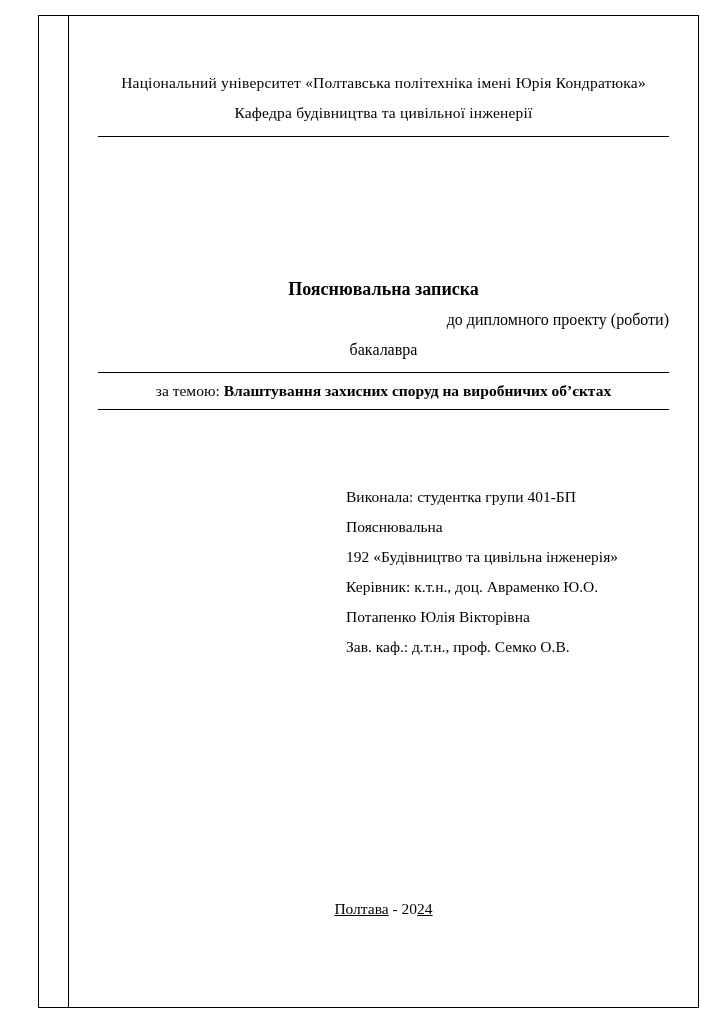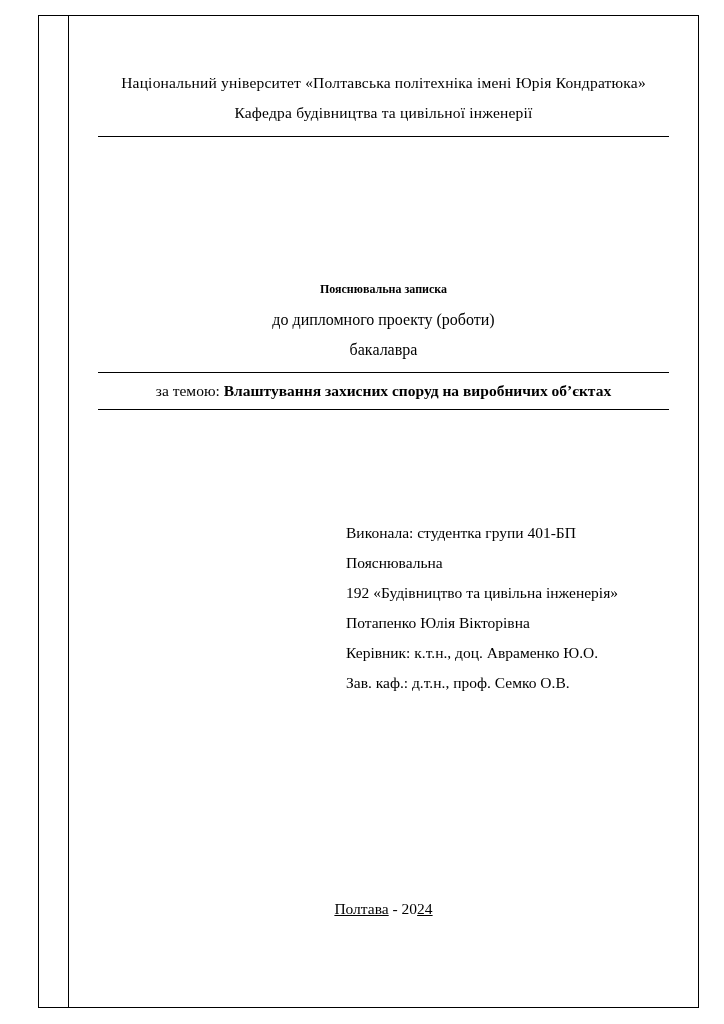--- a/index.html
+++ b/index.html
@@ -63,27 +63,28 @@
     border-bottom: 1.6px solid #000;
     margin-top: 8px;
     width: 100%;
   }
 
   .title-block {
     margin-top: 137px;
     text-align: center;
   }
   .title-main {
-    font-size: 12px;
+    font-size: 18px;
     font-weight: bold;
     line-height: 30px;
   }
   .title-sub {
     font-size: 16px;
     line-height: 32px;
+    text-align: right;
   }
   .title-sub2 {
     font-size: 16px;
     line-height: 28px;
   }
 
   .topic-rule {
     border-bottom: 1.6px solid #000;
     margin-top: 8px;
     width: 100%;
@@ -101,21 +102,21 @@
   .topic-value {
     font-weight: bold;
   }
   .topic-underline {
     border-bottom: 1.6px solid #000;
     margin-top: 3px;
     width: 100%;
   }
 
   .author-block {
-    margin-top: 108px;
+    margin-top: 72px;
     padding-left: 248px;
   }
   .author-line {
     font-size: 15.5px;
     line-height: 30px;
     white-space: nowrap;
   }
 
   .footer-block {
     position: absolute;
@@ -160,22 +161,22 @@
     <div class="topic-line">
       <span class="topic-label">за темою:</span>
       <span class="topic-value">Влаштування захисних споруд на виробничих об’єктах</span>
     </div>
     <div class="topic-underline"></div>
 
     <div class="author-block">
       <div class="author-line">Виконала: студентка групи 401-БП</div>
       <div class="author-line">Пояснювальна</div>
       <div class="author-line">192 «Будівництво та цивільна інженерія»</div>
+      <div class="author-line">Керівник:    к.т.н., доц. Авраменко Ю.О.</div>
       <div class="author-line">Потапенко Юлія Вікторівна</div>
-      <div class="author-line">Керівник:    к.т.н., доц. Авраменко Ю.О.</div>
       <div class="author-line">Зав. каф.:    д.т.н., проф. Семко О.В.</div>
     </div>
 
     <div class="footer-block">
       <span class="footer-text footer-city">Полтава</span><span class="footer-text"> - </span><span class="footer-text">20</span><span class="footer-text footer-year-part">24</span>
     </div>
 
   </div>
 </div>
 

